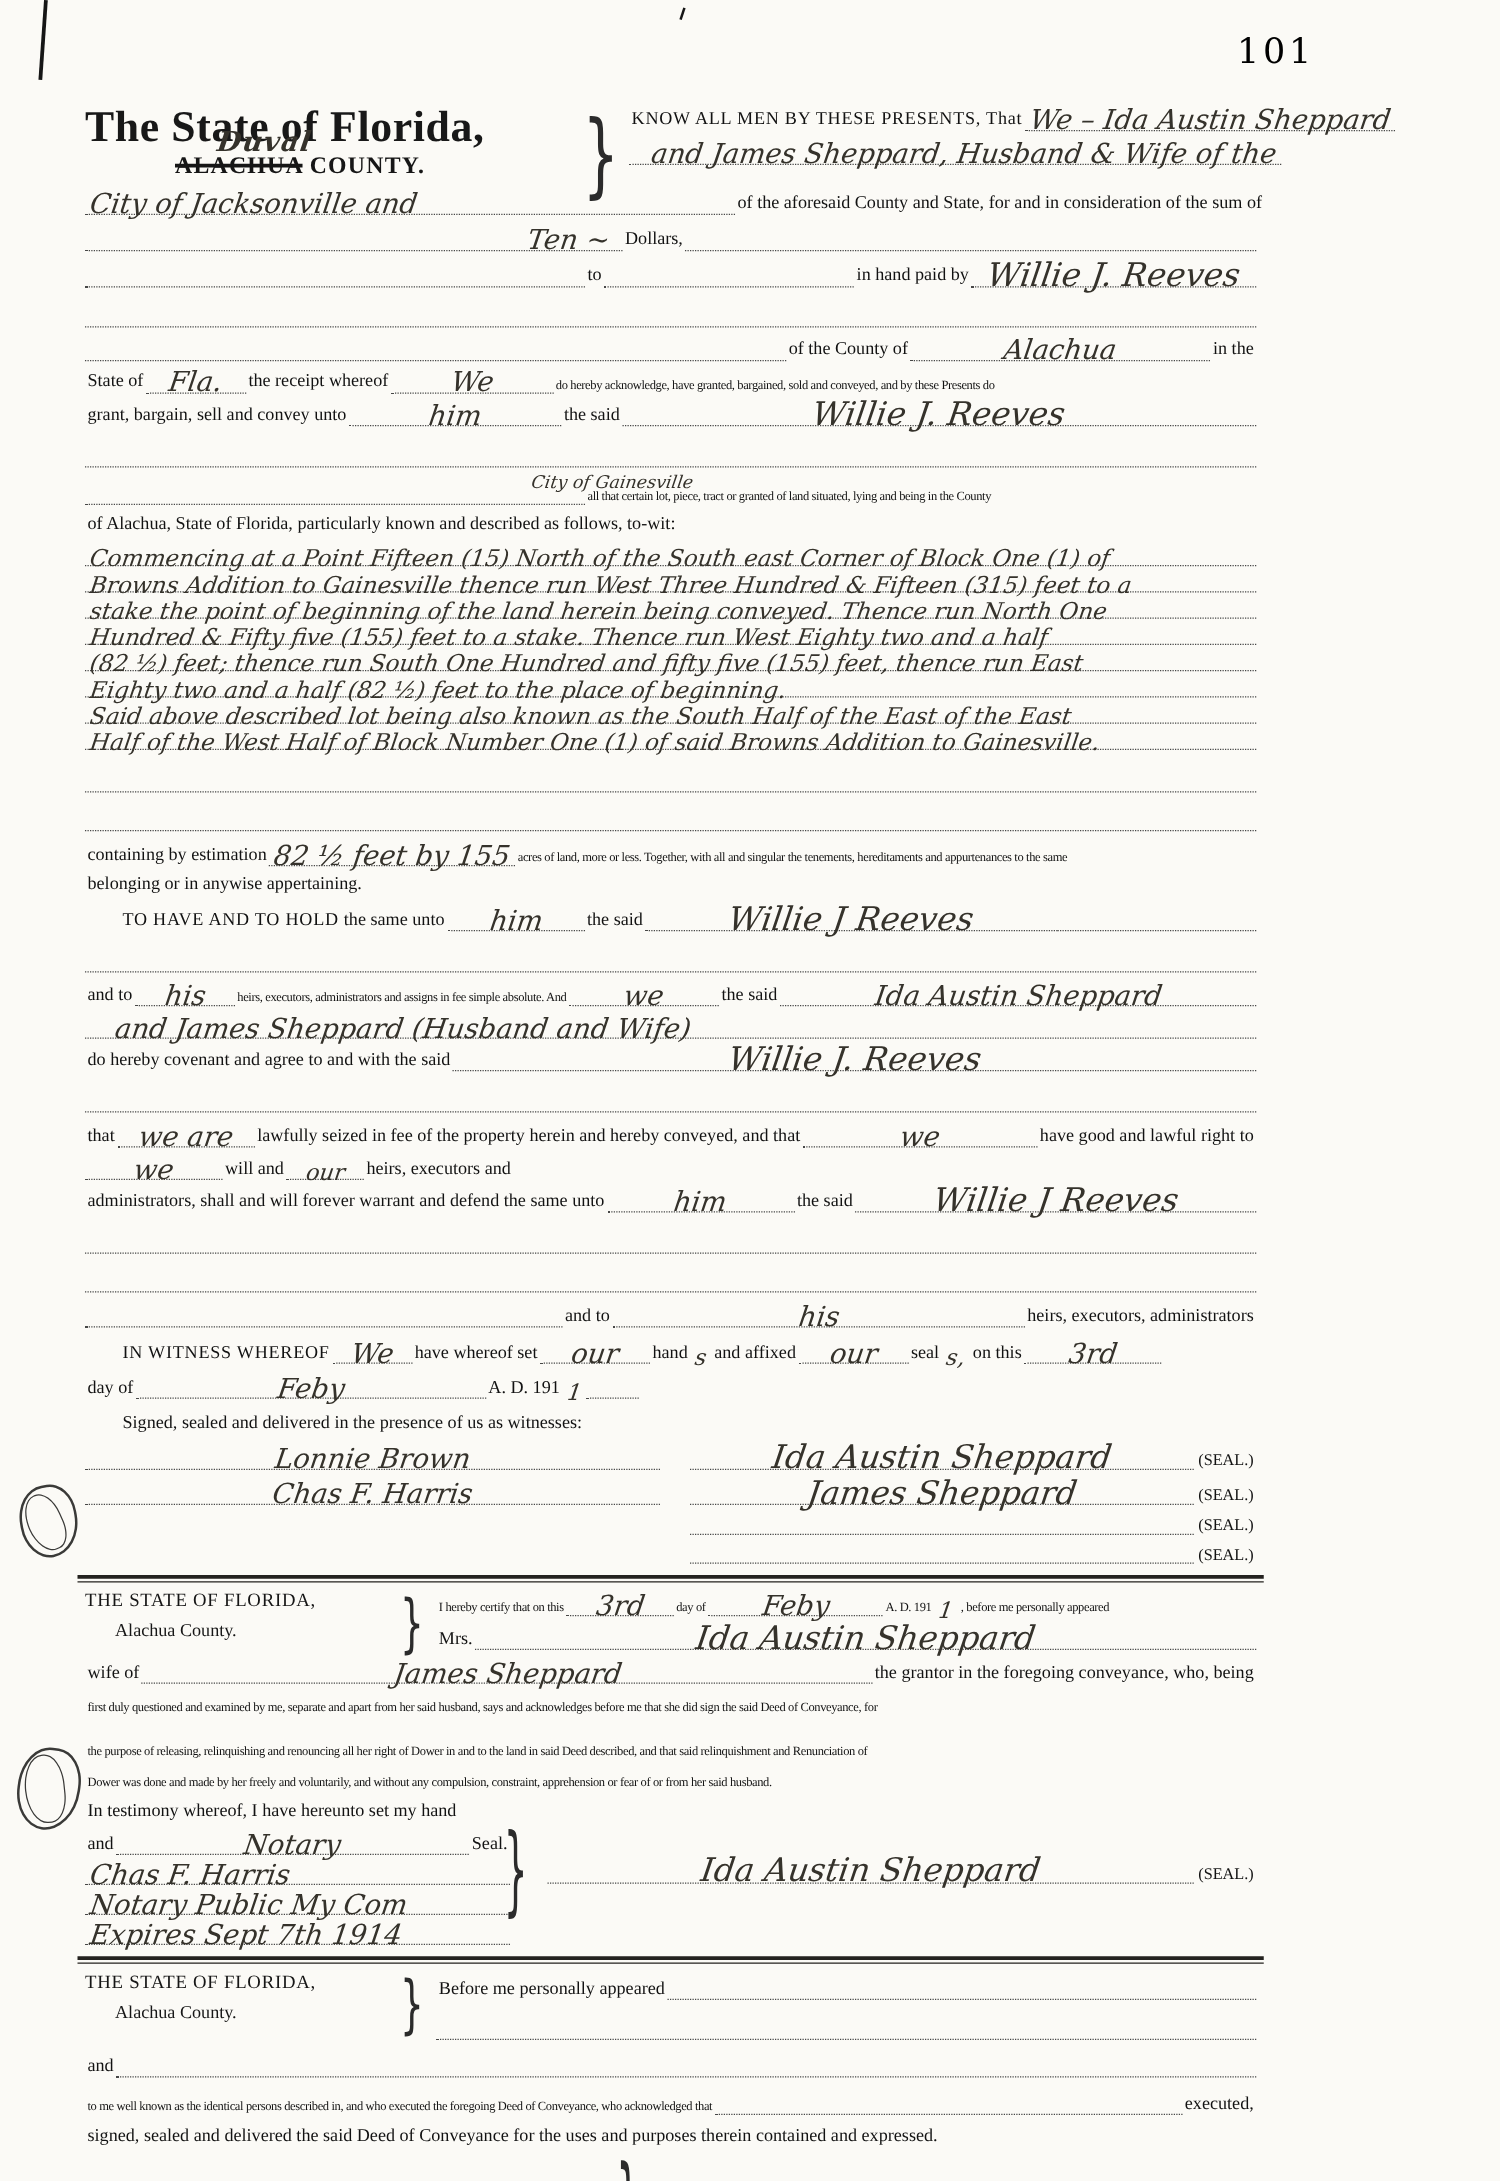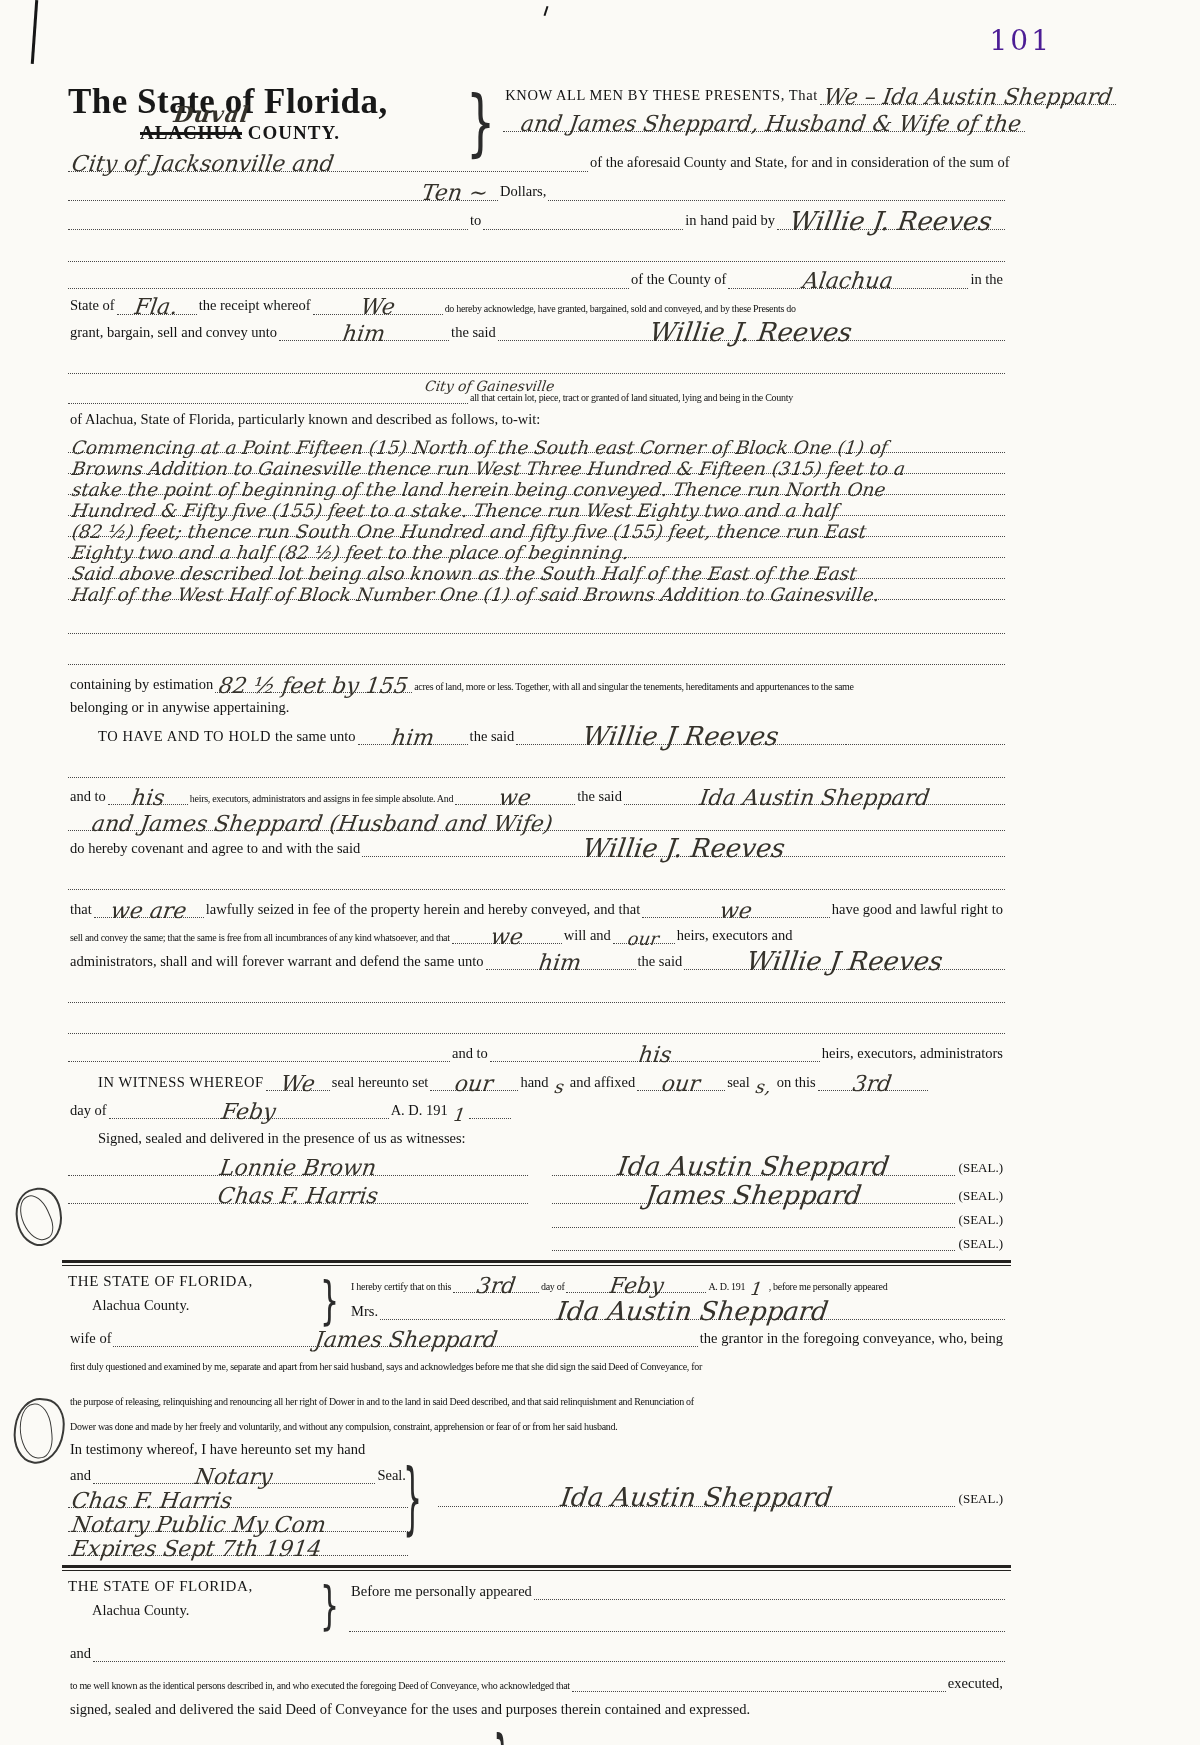--- a/index.html
+++ b/index.html
@@ -1,20 +1,20 @@
 <!DOCTYPE html>
 <html><head>
 <meta charset="utf-8">
 <style>
   *{box-sizing:border-box;margin:0;padding:0}
   html,body{width:1200px;height:1745px}
   body{background:#e9e8e3;font-family:"Liberation Serif",serif;color:#161616;position:relative;overflow:hidden}
   .page{position:absolute;inset:0;background:#fbfaf6}
   .doc{position:absolute;left:68px;top:0;width:937px}
-  .pnum{position:absolute;top:24px;right:148px;font-size:28px;letter-spacing:3px;color:#4c1d95;font-family:"DejaVu Serif",serif}
+  .pnum{position:absolute;top:24px;right:148px;font-size:28px;letter-spacing:3px;color:#000000;font-family:"DejaVu Serif",serif}
   .row{display:flex;align-items:flex-end;min-height:20px;margin-top:3px;white-space:nowrap;position:relative}
   .pt{font-size:14.5px;line-height:1.22;color:#121212;flex:0 0 auto;padding:0 2px}
   .pt.cond{font-size:10px;letter-spacing:-0.3px}
   .pt.caps{letter-spacing:0.6px}
   .fill{flex:1 1 auto;border-bottom:1.5px dotted #474747;display:flex;align-items:flex-end;justify-content:center;min-height:8px;position:relative}
   .fill.l{justify-content:flex-start}
   .fill.r{justify-content:flex-end}
   .sp{flex:1 1 auto;min-height:8px}
   .hw{font-family:"DejaVu Serif",serif;font-style:italic;color:#35322b;display:inline-block;transform:skewX(-8deg);font-size:18px;line-height:0.85;padding:0 4px;margin-bottom:-3px;white-space:nowrap}
   .hw.lg{font-size:22px}
@@ -265,21 +265,20 @@
       <span class="fill c" style="flex:0 0 110px">
           <span class="hw lg">we are</span>
         </span>
       <span class="pt">lawfully seized in fee of the property herein and hereby conveyed, and that</span>
       <span class="fill c">
           <span class="hw lg">we</span>
         </span>
       <span class="pt">have good and lawful right to</span>
     </div>
     <div class="row" style="margin-top:6px">
-      <span class="pt cond">sell and convey the same; that the same is free from all incumbrances of any kind whatsoever, and that</span>
       <span class="fill c" style="flex:0 0 110px">
           <span class="hw lg">we</span>
         </span>
       <span class="pt">will and</span>
       <span class="fill c" style="flex:0 0 62px">
           <span class="hw">our</span>
         </span>
       <span class="pt">heirs, executors and</span>
     </div>
     <div class="row" style="margin-top:6px">
@@ -307,21 +306,21 @@
           <span class="hw lg">his</span>
         </span>
       <span class="pt">heirs, executors, administrators</span>
     </div>
 
     <div class="row indent" style="margin-top:9px">
       <span class="pt caps">IN WITNESS WHEREOF</span>
       <span class="fill c" style="flex:0 0 64px">
           <span class="hw lg">We</span>
         </span>
-      <span class="pt">seal hereunto set</span>
+      <span class="pt">have whereof set</span>
       <span class="fill c" style="flex:0 0 88px">
           <span class="hw lg">our</span>
         </span>
       <span class="pt">hand</span>
         <span class="hw">s</span>
       <span class="pt">and affixed</span>
       <span class="fill c" style="flex:0 0 88px">
           <span class="hw lg">our</span>
         </span>
       <span class="pt">seal</span>

